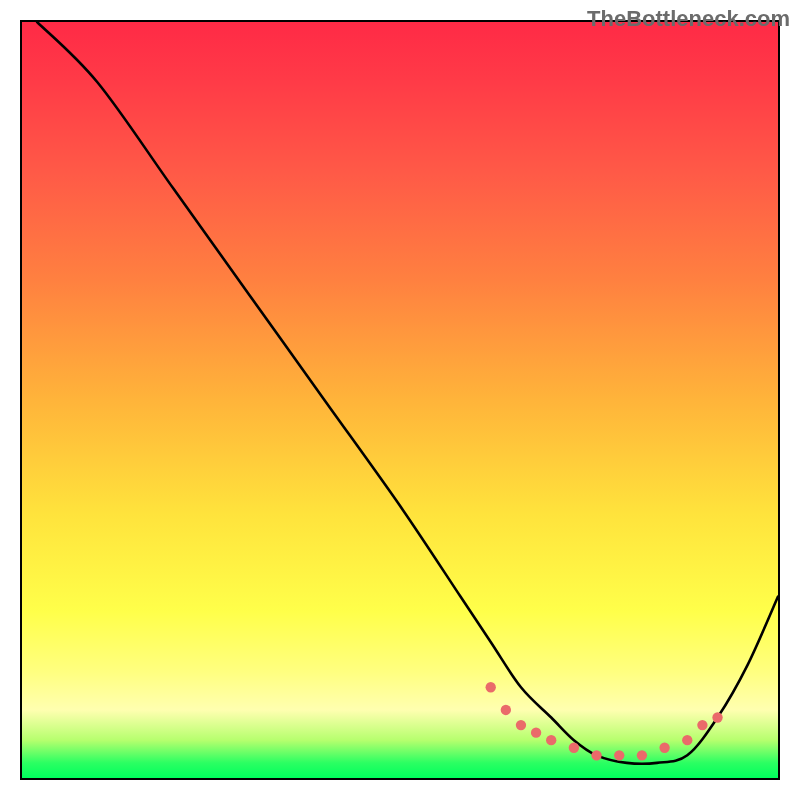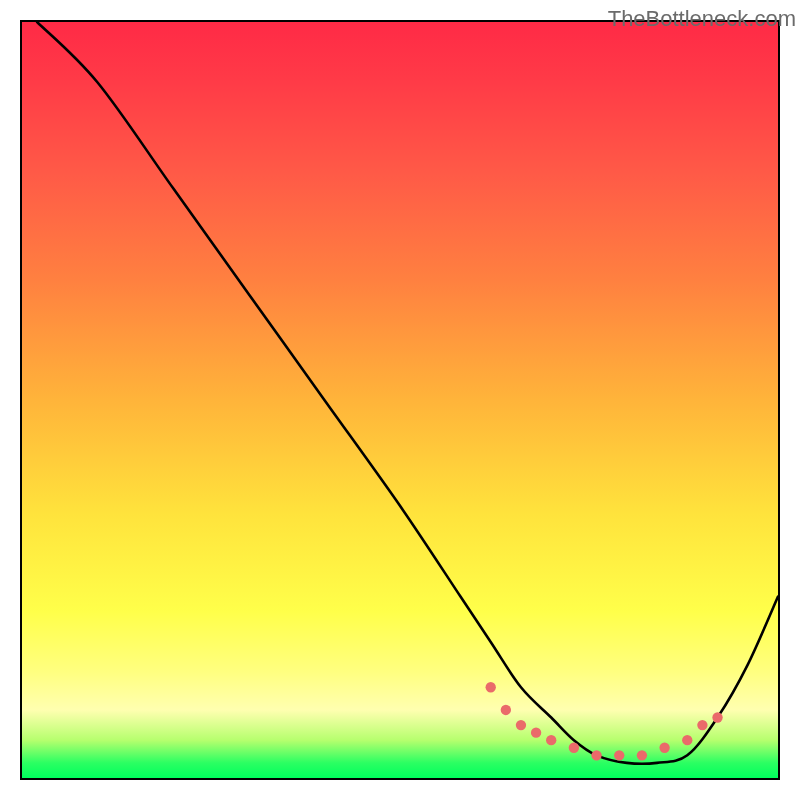--- a/index.html
+++ b/index.html
@@ -12,24 +12,24 @@
     overflow: hidden;
   }
   .chart-container {
     position: relative;
     width: 800px;
     height: 800px;
   }
   .watermark {
     position: absolute;
     top: 6px;
-    right: 4px;
+    right: 10px;
     color: #6b6b6b;
     font-size: 22px;
-    font-weight: 400;
+    font-weight: 700;
     z-index: 10;
   }
   .plot-frame {
     position: absolute;
     left: 20px;
     top: 20px;
     width: 760px;
     height: 760px;
     border: 2.5px solid #000;
     box-sizing: border-box;

